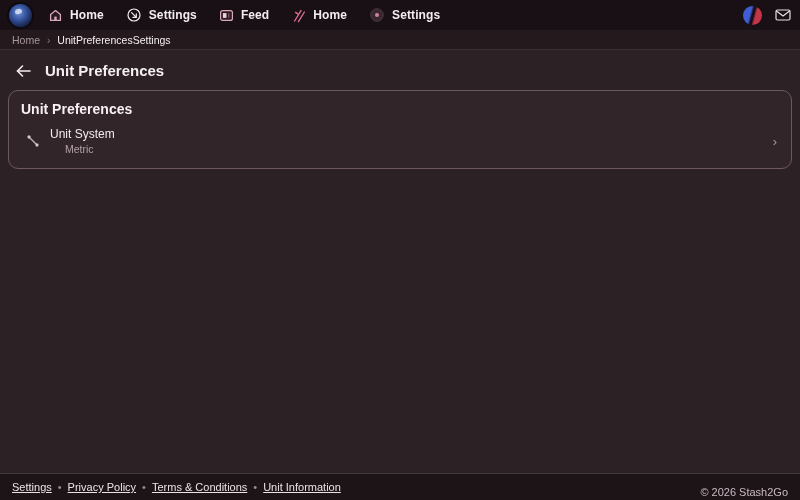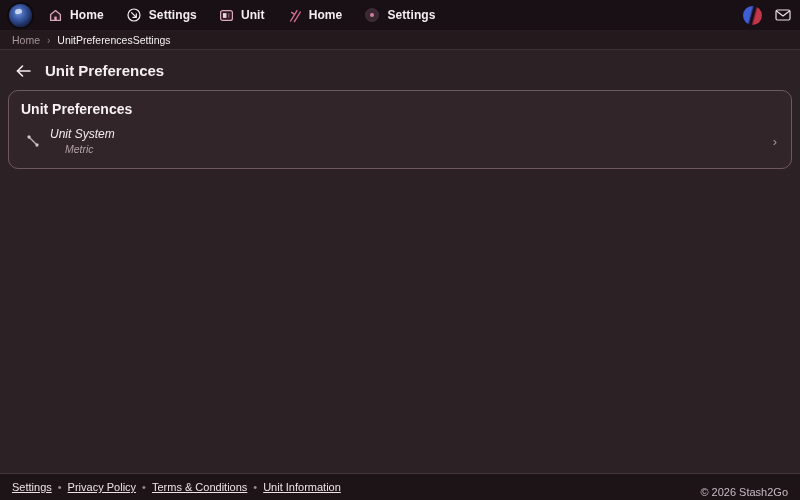--- a/index.html
+++ b/index.html
@@ -95,21 +95,21 @@
   }
   .card-title { font-size: 14px; font-weight: 700; color: #f7f1f4; }
   .setting-row {
     display: flex;
     align-items: center;
     gap: 10px;
     margin-top: 10px;
     padding-left: 5px;
     cursor: pointer;
   }
-  .row-text { display: flex; flex-direction: column; gap: 2px; font-style: italic; }
+  .row-text { display: flex; flex-direction: column; gap: 2px; }
   .row-label { font-size: 12px; color: #f2ebee; }
   .row-value { font-size: 10.5px; color: #b2a2a8; padding-left: 15px; }
   .chevron {
     margin-left: auto;
     color: #a8979e;
     font-size: 13px;
     padding-right: 2px;
     line-height: 1;
   }
 
@@ -156,21 +156,21 @@
       <span class="nav-label">Settings</span>
     </a>
     <a class="nav-item">
       <span class="icon">
         <svg width="15" height="15" viewBox="0 0 15 15">
           <rect x="1.6" y="2.6" width="11.8" height="9.8" rx="2" fill="#2a1a20" stroke="#dba9b8" stroke-width="1.2"></rect>
           <rect x="3.9" y="5.1" width="3.6" height="4.8" fill="#ead2da"></rect>
           <line x1="9.8" y1="5.2" x2="9.8" y2="9.8" stroke="#8a6a75" stroke-width="1.1"></line>
         </svg>
       </span>
-      <span class="nav-label">Unit</span>
+      <span class="nav-label">Feed</span>
     </a>
     <a class="nav-item">
       <span class="icon">
         <svg width="15" height="15" viewBox="0 0 15 15" fill="none" stroke="#d76c8c" stroke-width="1.4" stroke-linecap="round">
           <line x1="3.6" y1="13" x2="10" y2="2.6"></line>
           <line x1="7.4" y1="13.6" x2="13.4" y2="4"></line>
           <line x1="4.6" y1="4.4" x2="7.2" y2="6.2"></line>
         </svg>
       </span>
       <span class="nav-label">Home</span>

